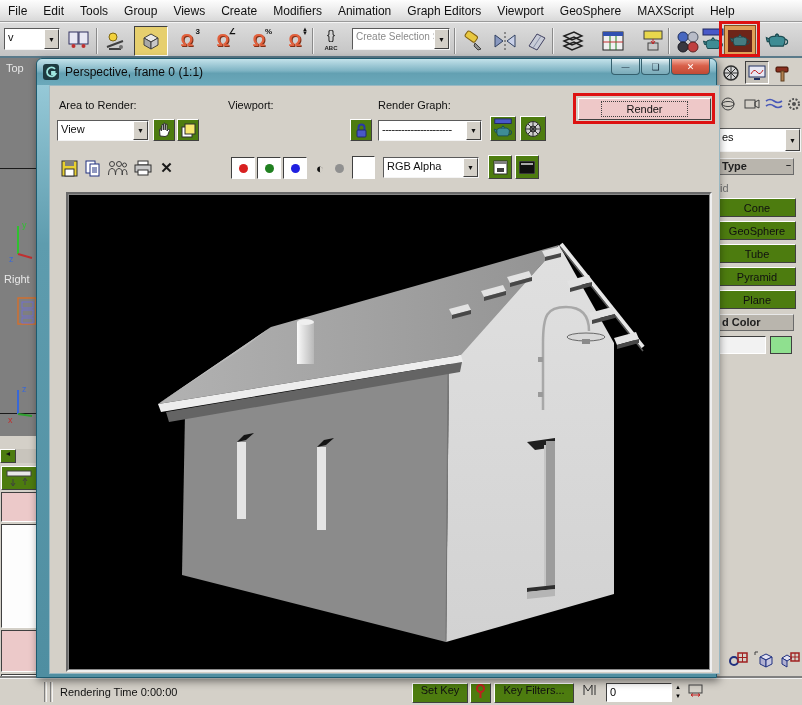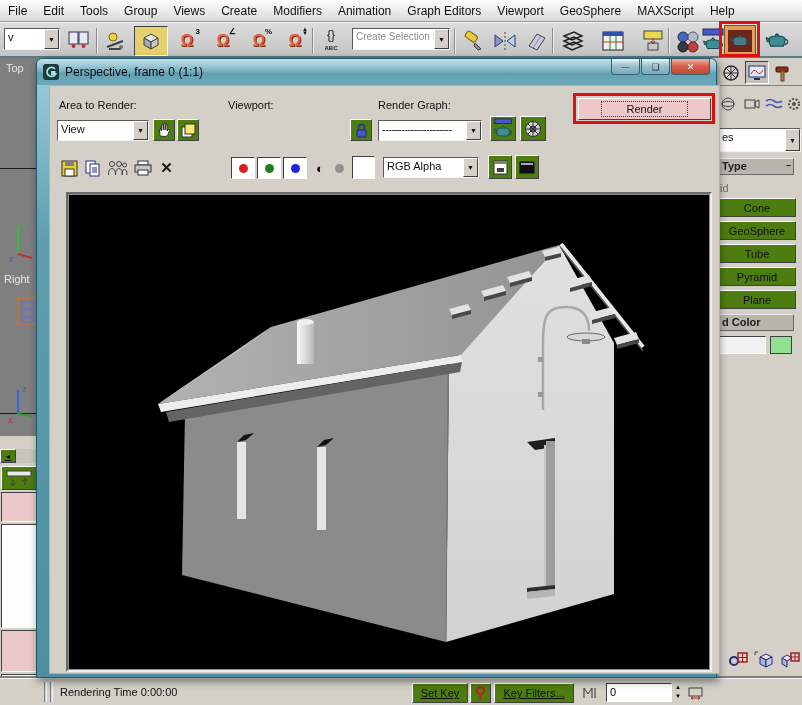--- a/index.html
+++ b/index.html
@@ -83,21 +83,21 @@
 
   
   #tb-annot { left:719px; top:21px; width:41px; height:36px; border:3px solid #dd1111;
     z-index:300; pointer-events:none; }
 
   
   #bottombar { left:0; top:678px; width:802px; height:27px; background:#d4d0c8;
     border-top:1px solid #f2f2f2; box-shadow:0 -2px 0 #808080; z-index:4; }
   .statustxt { position:absolute; font-size:11px; color:#101010; white-space:nowrap; }
   .smallbtn { position:absolute; font-size:11px; color:#101010;
-    display:flex; align-items:center; justify-content:center;text-decoration:underline; }
+    display:flex; justify-content:center; }
 
   
   #navcluster { left:700px; top:646px; width:102px; height:59px; z-index:3; }
   .nav { position:absolute; width:24px; height:24px; display:flex;
     align-items:center; justify-content:center; }
 </style>
 </head>
 <body>
 
 <div id="stage">

